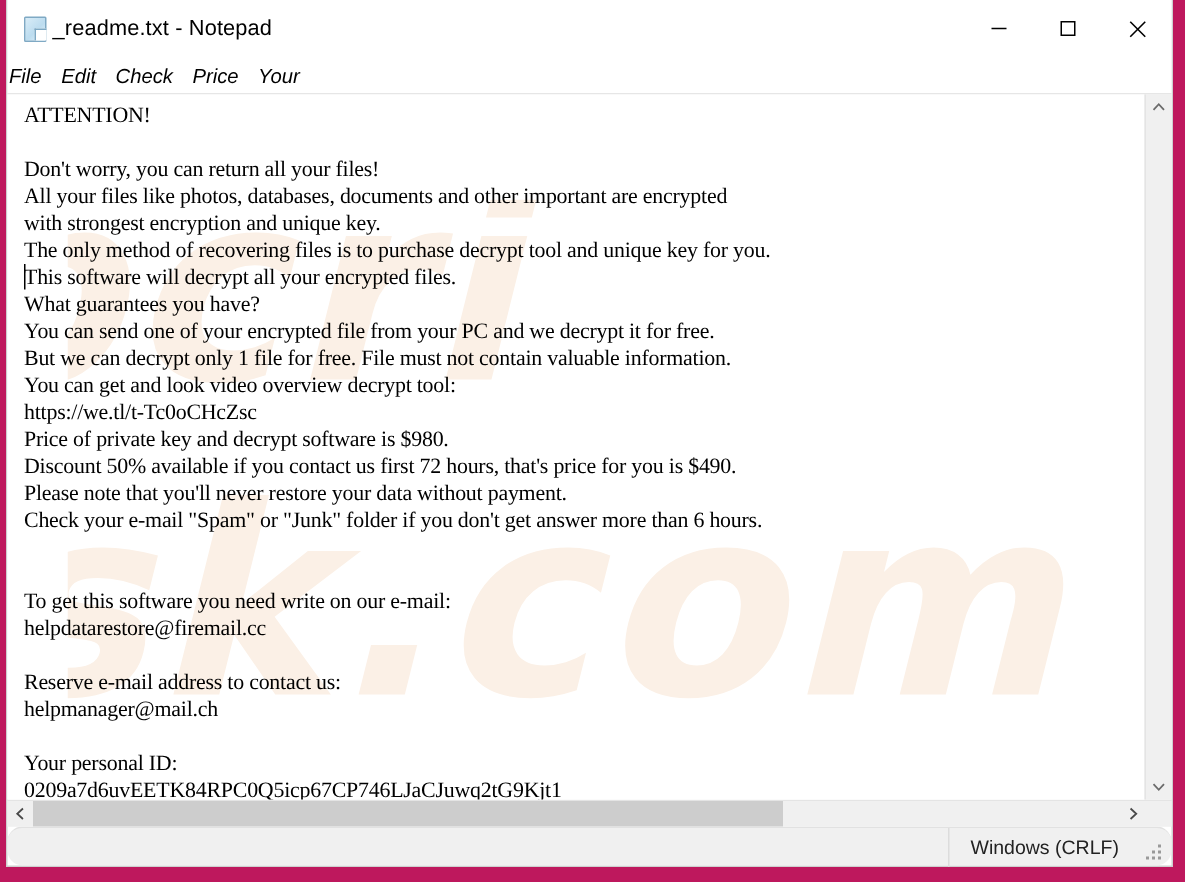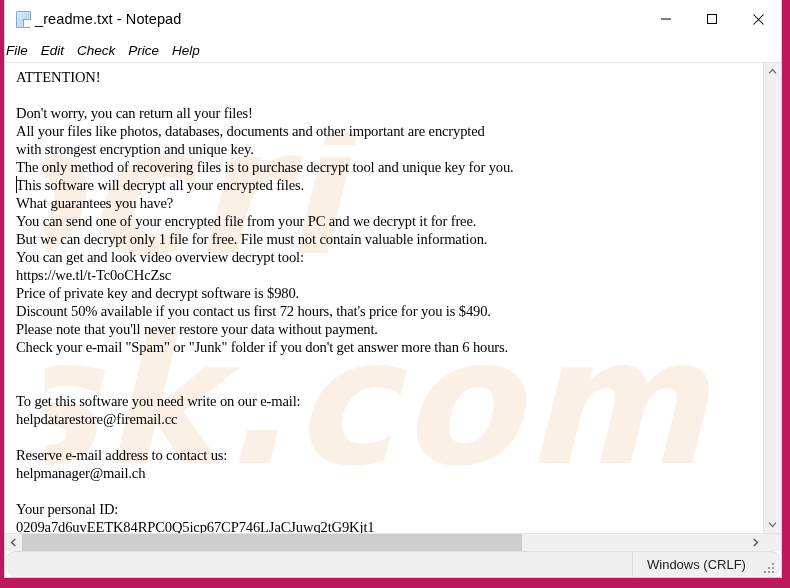--- a/index.html
+++ b/index.html
@@ -301,21 +301,21 @@
           </svg>
         </button>
       </div>
     </div>
 
     <div id="menu-bar">
       <div class="menu-item">File</div>
       <div class="menu-item">Edit</div>
       <div class="menu-item">Check</div>
       <div class="menu-item">Price</div>
-      <div class="menu-item">Help</div>
+      <div class="menu-item">Your</div>
     </div>
 
     <div id="editor-area">
 
       <div id="text-pane">
 
         <div id="watermark">
           <svg width="720" height="420" viewBox="0 0 720 420">
             <g transform="skewX(-14)" fill="#fbf0e6">
               <text x="-60" y="120" font-family="DejaVu Sans, sans-serif" font-size="175" font-weight="bold" letter-spacing="4">pcri</text>

